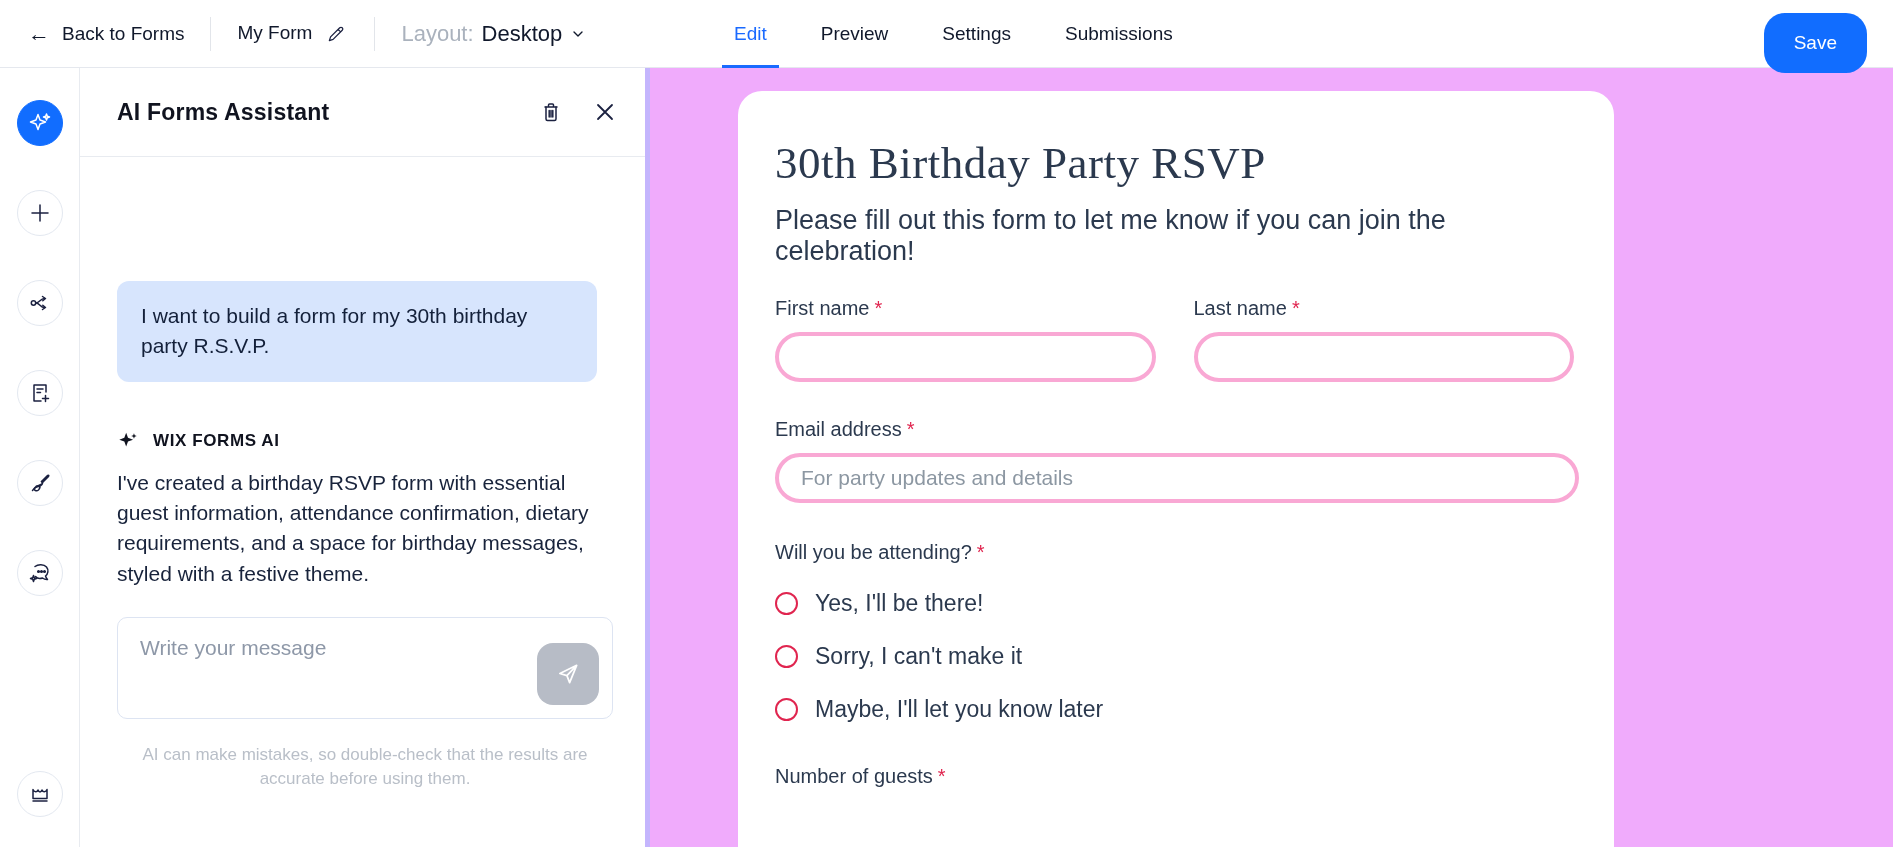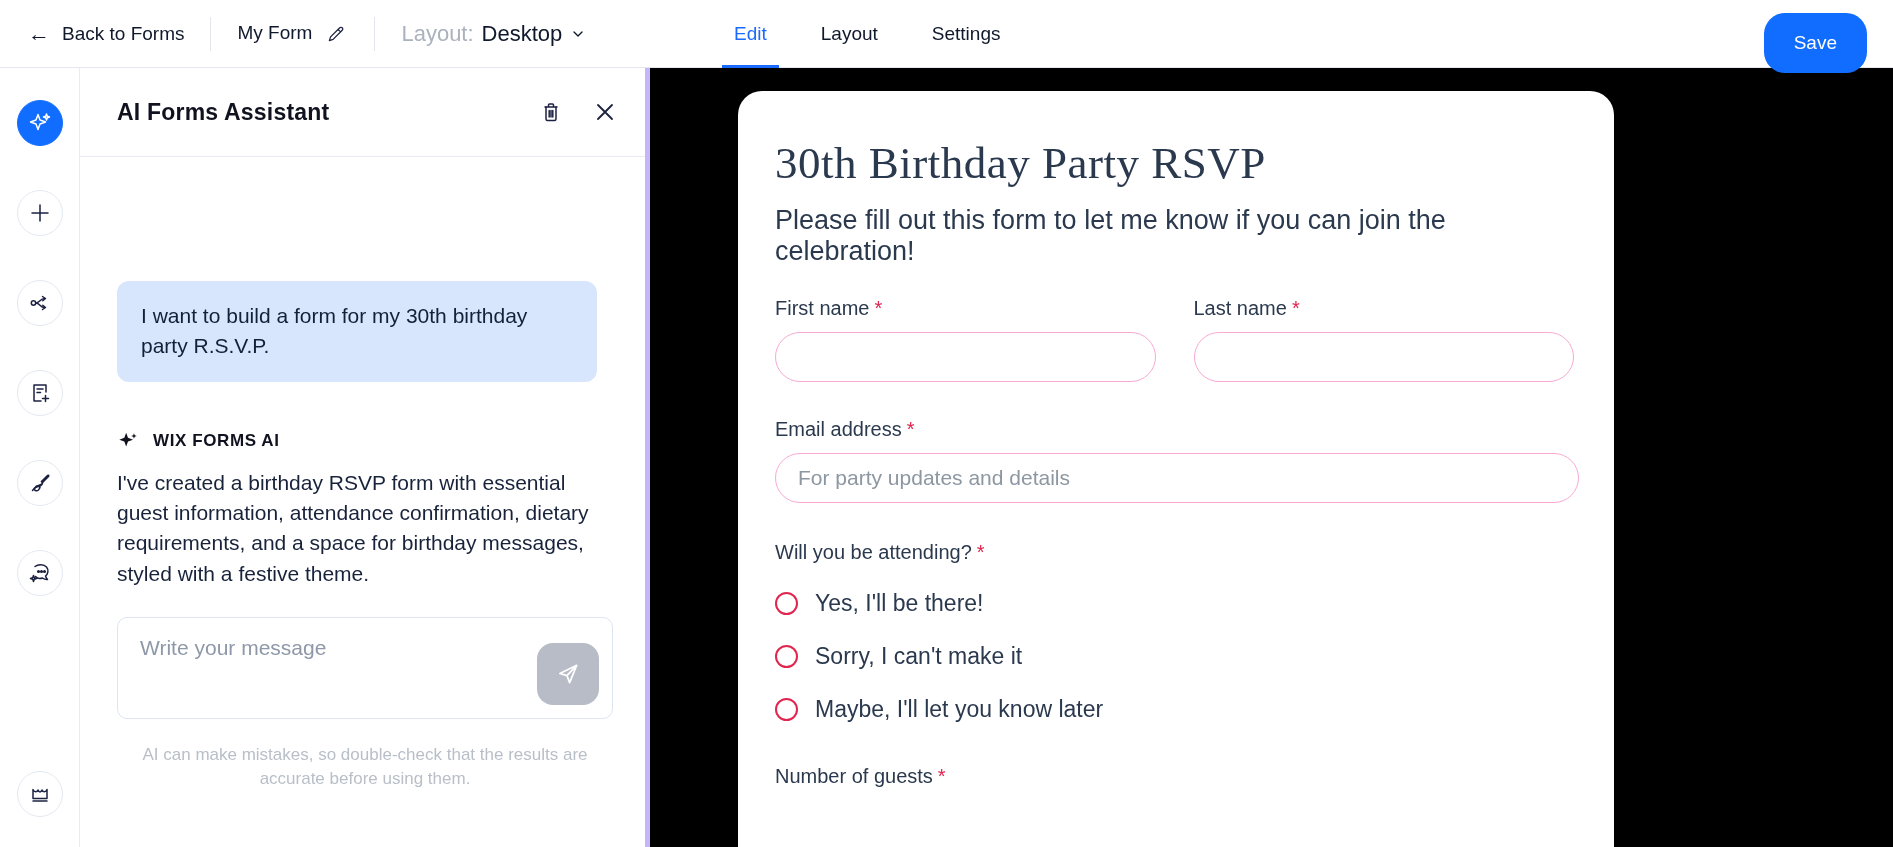--- a/index.html
+++ b/index.html
@@ -56,30 +56,30 @@
     border-radius:10px; background:#fff;padding-left:47px; }
   .msg-input { position:absolute; inset:0; border:none; outline:none; resize:none; background:transparent;
     padding:18px 84px 18px 22px; font-size:21px; color:#13203a; font-family:"Liberation Sans", sans-serif; }
   .msg-input::placeholder { color:#8e98a8; }
   .send-btn { position:absolute; right:13px; bottom:13px; width:62px; height:62px; border:none; border-radius:16px;
     background:#b7bcc6; cursor:pointer; display:flex; align-items:center; justify-content:center; }
   .send-btn svg { stroke:#fff; fill:none; stroke-width:1.6; stroke-linejoin:round; }
   .disclaimer { margin-top:24px; width:496px; text-align:center; font-size:17px; line-height:1.45; color:#b9bfc8; }
 
   
-  .canvas { flex:1; background:#000000; overflow:hidden; }
+  .canvas { flex:1; background:#f0abfc; overflow:hidden; }
   .card { margin:23px 0 0 88px; width:876px; height:900px; background:#fff; border-radius:24px;
     padding:46px 40px 0 37px; color:#2c3a4f; }
   .form-title { font-family:"Liberation Serif", serif; font-weight:500; font-size:45px; color:#2b394e; letter-spacing:0.5px; }
   .form-subtitle { margin-top:16px; font-size:27px; color:#2b394e; }
   .req { color:#e0254f; margin-left:5px; }
   .field-label { font-size:20px; color:#2b394e; }
   .name-row { margin-top:30px; display:flex; gap:38px; }
   .name-col { width:384px; }
-  .t-input { display:block; width:100%; height:50px; margin-top:12px; border:1px solid #f9a8d4; border-radius:25px;
+  .t-input { display:block; width:100%; height:50px; margin-top:12px; border:4px solid #f9a8d4; border-radius:25px;
     background:#fff; padding:0 22px; font-size:21px; color:#2b394e; outline:none; font-family:"Liberation Sans", sans-serif; }
   .t-input::placeholder { color:#8c97a2; }
   .email-block { margin-top:36px; width:804px; }
   .attend-block { margin-top:38px; }
   .radio-row { display:flex; align-items:center; gap:17px; margin-top:26px; cursor:pointer; }
   .radio-circle { width:23px; height:23px; border:2px solid #e0254f; border-radius:50%; background:#fff; flex:0 0 auto; }
   .radio-label { font-size:23px; color:#2b394e; }
   .guests-block { margin-top:42px; width:804px; }
 </style>
 </head>
@@ -108,24 +108,27 @@
           <polyline points="6 9 12 15 18 9"></polyline>
         </svg>
     </div>
   </div>
 
   <div class="tabs">
     <div class="tab active">
         <span>Edit</span>
       </div>
     <div class="tab">
-        <span>Layout</span>
+        <span>Preview</span>
       </div>
     <div class="tab">
         <span>Settings</span>
+      </div>
+    <div class="tab">
+        <span>Submissions</span>
       </div>
   </div>
 
   <button class="save-btn">Save</button>
 </div>
 
 <div class="shell">
 
   <div class="rail">
     <div class="rail-btn active">

